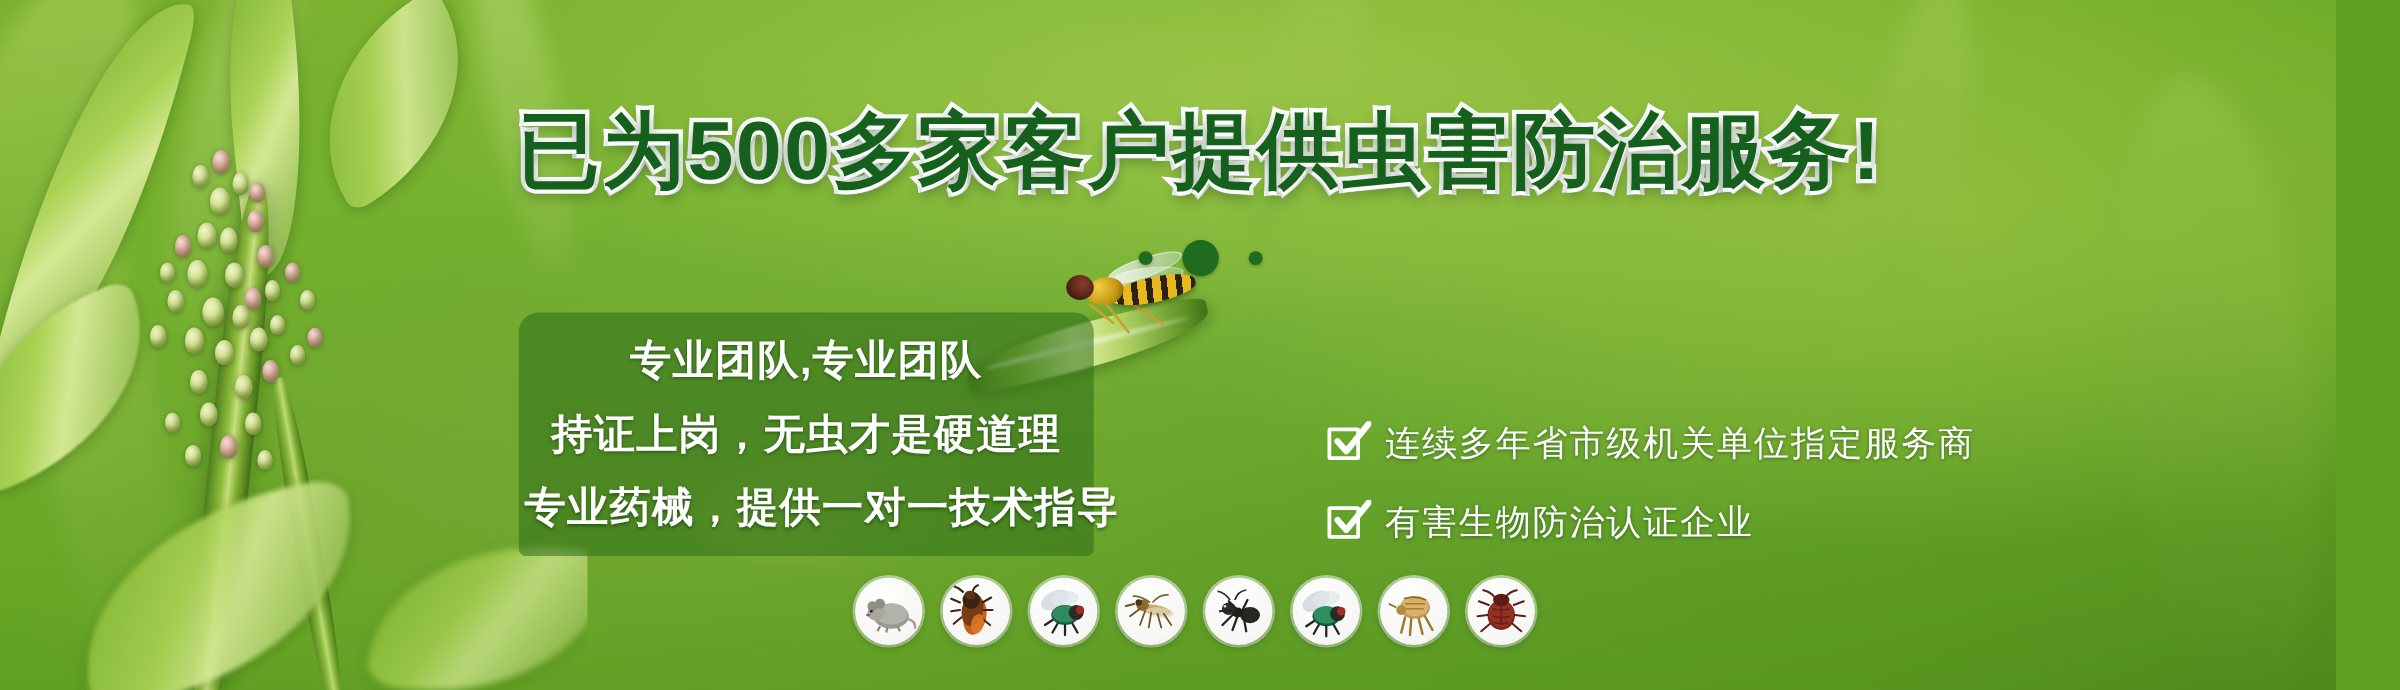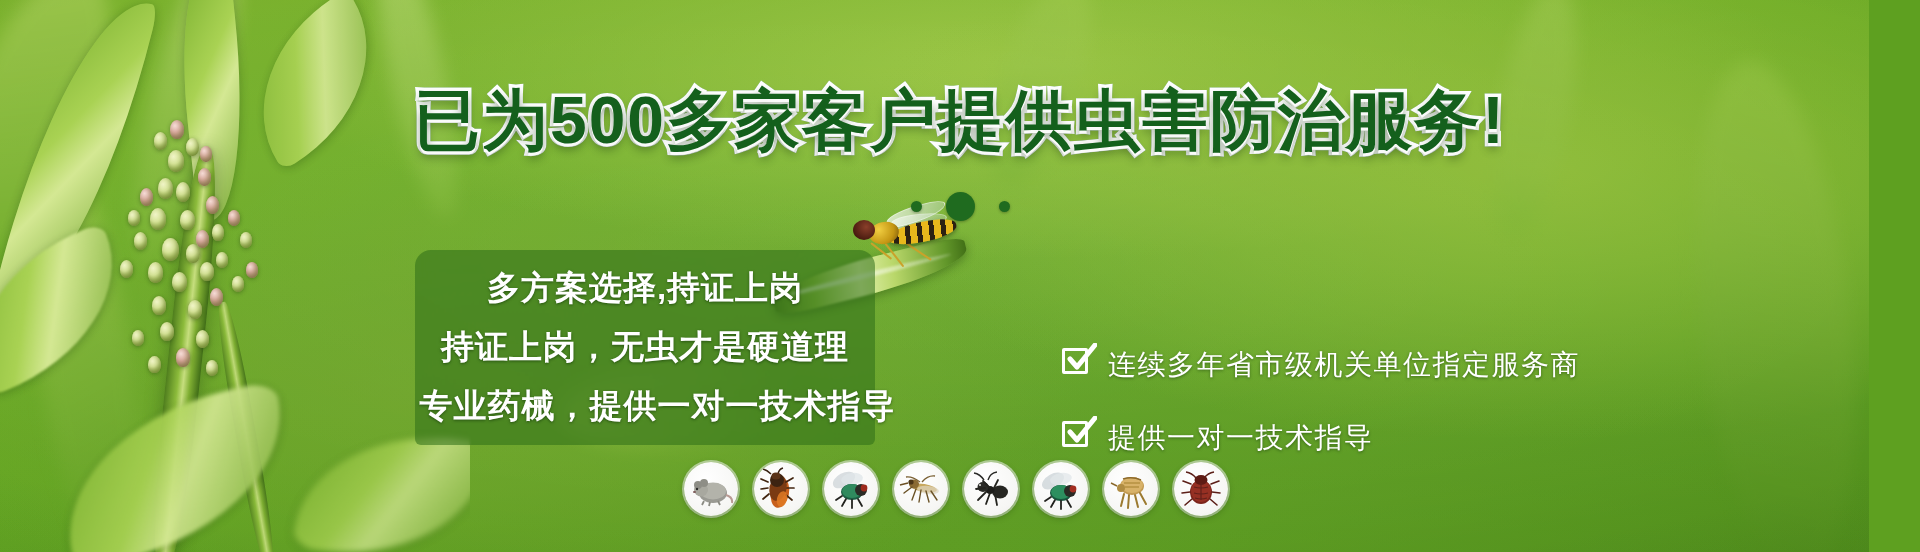--- a/index.html
+++ b/index.html
@@ -179,21 +179,21 @@
   }
   .pl-0 { font-size:33px; letter-spacing:1px; }
   .pl-1 { font-size:33px; letter-spacing:1px; }
   .pl-2 { font-size:33px; letter-spacing:1px;margin-left:25px; }
 
   
   .bullets {
     position:absolute; left:1062px; top:336px;
     display:flex; flex-direction:column; gap:25px;
   }
-  .bullet { display:flex; gap:16px;margin-top:10px; }
+  .bullet { display:flex; align-items:center; gap:16px; }
   .chk { width:30px; height:30px; flex:0 0 auto; position:relative; }
   .chk .box {
     position:absolute; left:0; top:2px; width:26px; height:26px;
     border:3px solid #ffffff; border-radius:2px;
   }
   .chk .tick {
     position:absolute; left:3px; top:-3px; width:32px; height:30px;
   }
   .bullet-text {
     color:#ffffff;
@@ -300,21 +300,21 @@
     <span>已为500多家客户提供虫害防治服务!</span>
   </div>
 
   <div class="dots">
     <i class="dot s1"></i>
     <i class="dot s2"></i>
     <i class="dot s3"></i>
   </div>
 
   <div class="panel">
-    <div class="panel-line pl-0">多方案选择,持证上岗</div>
+    <div class="panel-line pl-0">专业团队,专业团队</div>
     <div class="panel-line pl-1">持证上岗，无虫才是硬道理</div>
     <div class="panel-line pl-2">专业药械，提供一对一技术指导</div>
   </div>
 
   <div class="bullets">
     <div class="bullet">
       <span class="chk">
         <span class="box"></span>
         <svg class="tick" viewBox="0 0 32 30" fill="none" xmlns="http://www.w3.org/2000/svg">
           <path d="M5 16 L12 24 L30 2" stroke="#ffffff" stroke-width="5" stroke-linecap="round" stroke-linejoin="round"></path>
@@ -322,21 +322,21 @@
       </span>
       <span class="bullet-text">连续多年省市级机关单位指定服务商</span>
     </div>
     <div class="bullet">
       <span class="chk">
         <span class="box"></span>
         <svg class="tick" viewBox="0 0 32 30" fill="none" xmlns="http://www.w3.org/2000/svg">
           <path d="M5 16 L12 24 L30 2" stroke="#ffffff" stroke-width="5" stroke-linecap="round" stroke-linejoin="round"></path>
         </svg>
       </span>
-      <span class="bullet-text">提供一对一技术指导</span>
+      <span class="bullet-text">有害生物防治认证企业</span>
     </div>
   </div>
 
   <div class="pests" id="pest-row">
       <span class="pest" title="鼠">
         <svg viewBox="0 0 46 46">
           <ellipse cx="25" cy="27" rx="14" ry="10" fill="#9a9a93"></ellipse>
           <ellipse cx="25" cy="25" rx="13" ry="8.5" fill="#b3b3aa"></ellipse>
           <ellipse cx="13" cy="24" rx="7" ry="6.5" fill="#a8a89f"></ellipse>
           <circle cx="10" cy="19" r="4" fill="#8e8e86"></circle>

